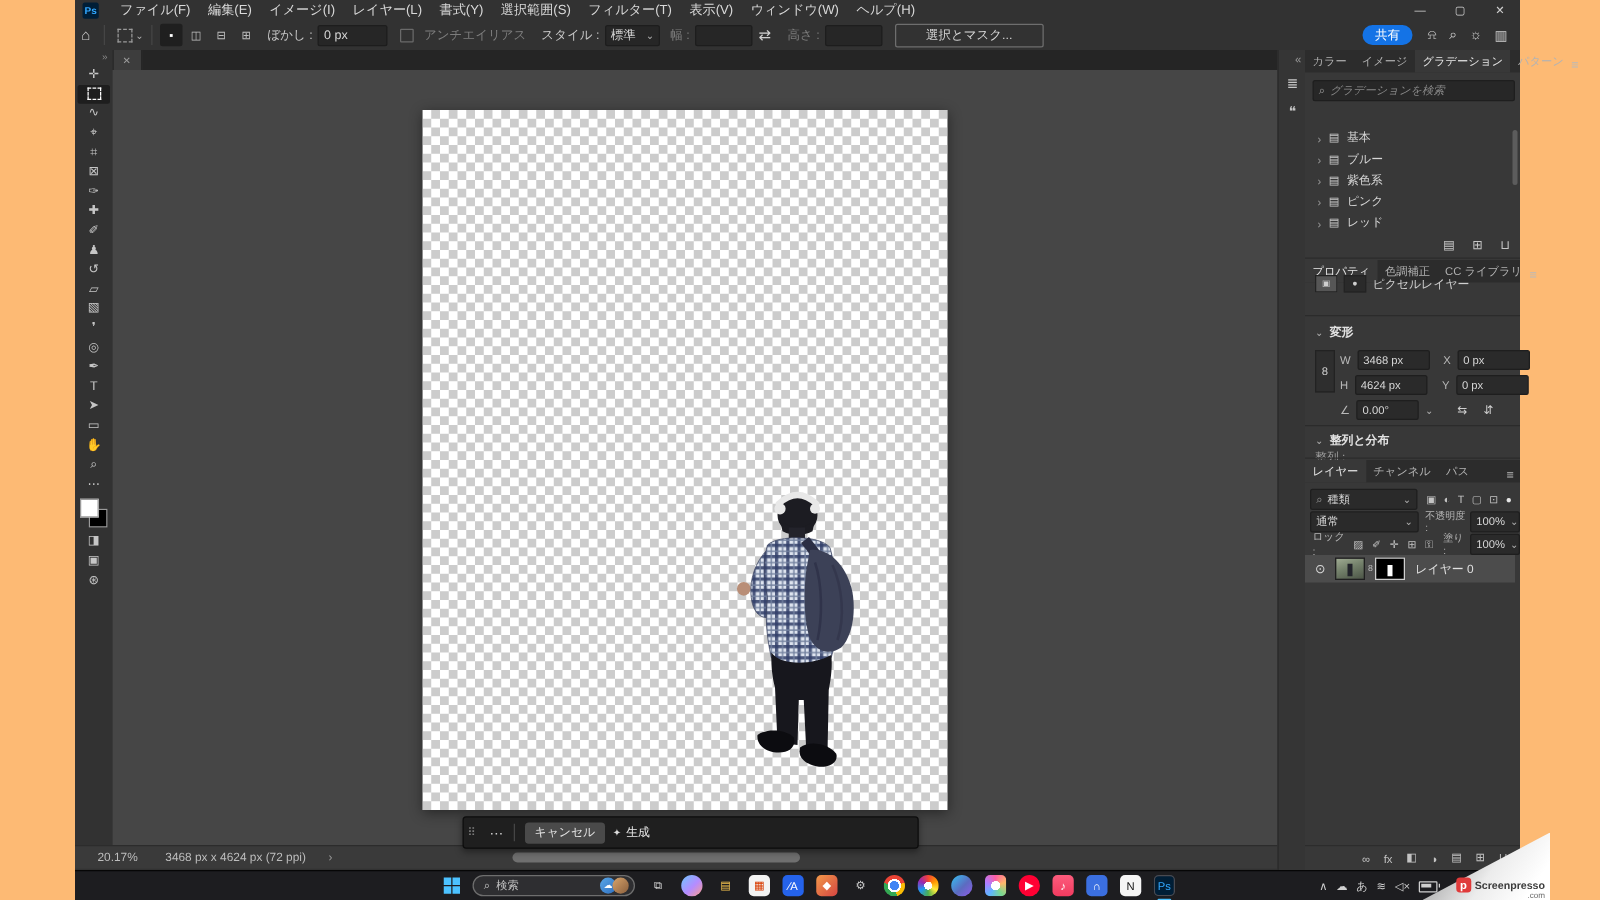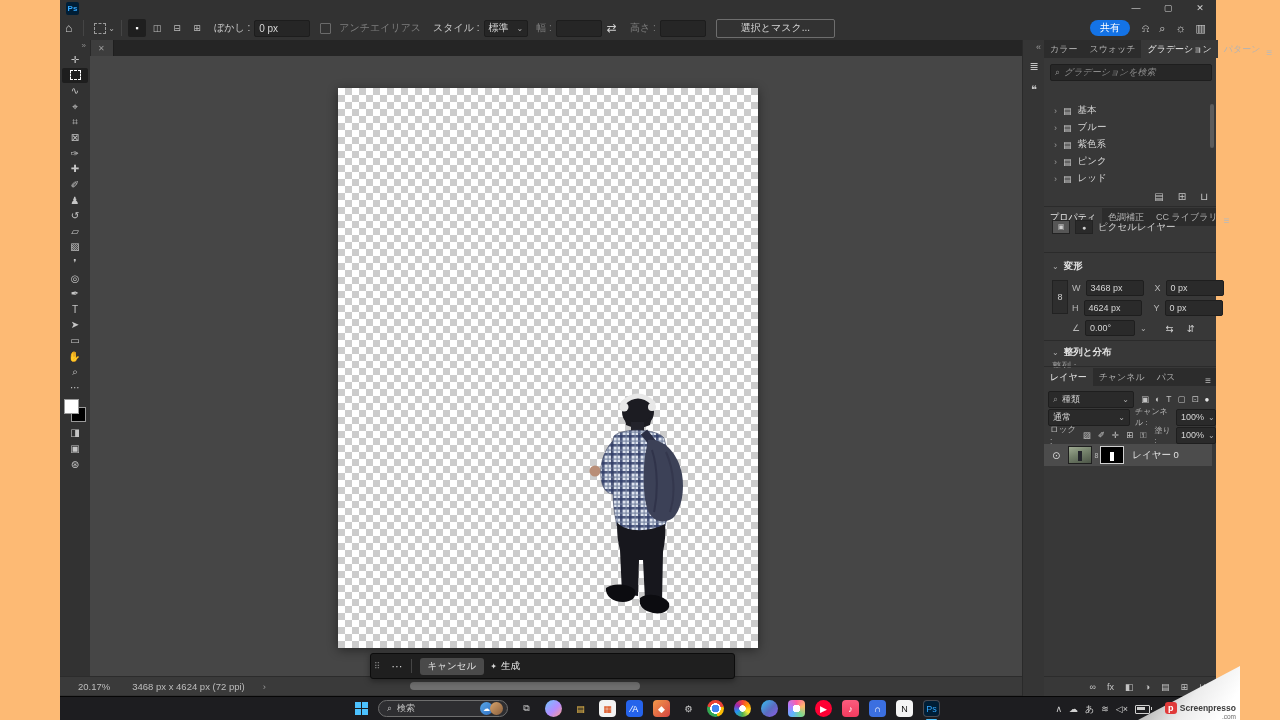--- a/index.html
+++ b/index.html
@@ -156,20 +156,33 @@
   #watermark .dom{position:absolute;right:4px;bottom:0;color:#6b6b6b;font-size:6.5px;}
 </style>
 </head>
 <body>
 
 <div id="stage">
   <div id="screen">
 
     <div id="menubar">
       <span class="pslogo">Ps</span>
+      <nav class="menus">
+
+      <span class="menuitem">ファイル(F)</span>
+          <span class="menuitem">編集(E)</span>
+          <span class="menuitem">イメージ(I)</span>
+          <span class="menuitem">レイヤー(L)</span>
+          <span class="menuitem">書式(Y)</span>
+          <span class="menuitem">選択範囲(S)</span>
+          <span class="menuitem">フィルター(T)</span>
+          <span class="menuitem">表示(V)</span>
+          <span class="menuitem">ウィンドウ(W)</span>
+          <span class="menuitem">ヘルプ(H)</span>
+        </nav>
       <div class="wincontrols">
 
       <span class="winctl">—</span>
           <span class="winctl">▢</span>
           <span class="winctl">✕</span>
         </div>
     </div>
 
     <div id="optionsbar">
       <span class="obicon">⌂</span>
@@ -365,21 +378,21 @@
         </div>
     </div>
 
     <div id="panels">
 
       <div class="panel" style="top:0;height:166px;">
         <div class="ptabs">
           <div style="display:flex;align-items:flex-end;height:18px;">
 
           <span class="ptab">カラー</span>
-              <span class="ptab">スウォッチ</span>
+              <span class="ptab">イメージ</span>
               <span class="ptab active">グラデーション</span>
               <span class="ptab">パターン</span>
             </div>
           <span class="pmenu">≡</span>
         </div>
         <div class="searchbox">
           <span class="si">⌕</span>
           <span class="ph">グラデーションを検索</span>
         </div>
         <div class="flist">
@@ -493,21 +506,21 @@
               <span style="color:#c3c3c3;font-size:8.5px;">▢</span>
               <span style="color:#c3c3c3;font-size:8.5px;">⊡</span>
             </span>
           <span style="color:#e6e6e6;font-size:8px;margin-left:6px;">●</span>
         </div>
         <div class="lrow" style="top:39px;">
           <span class="dropfield" style="margin-left:4px;width:86px;">
             <span>通常</span>
             <span class="chv" style="margin-left:auto;">⌄</span>
           </span>
-          <span style="color:#b5b5b5;font-size:8px;margin-left:5px;">チャンネル :</span>
+          <span style="color:#b5b5b5;font-size:8px;margin-left:5px;">不透明度 :</span>
           <span class="dropfield" style="margin-left:3px;width:30px;">
             <span>100%</span>
             <span class="chv" style="margin-left:auto;">⌄</span>
           </span>
         </div>
         <div class="lrow" style="top:57px;">
           <span style="color:#b5b5b5;font-size:8.5px;margin-left:6px;">ロック :</span>
           <span style="display:flex;gap:7px;margin-left:5px;">
 
           <span style="color:#c3c3c3;font-size:8.5px;">▨</span>

